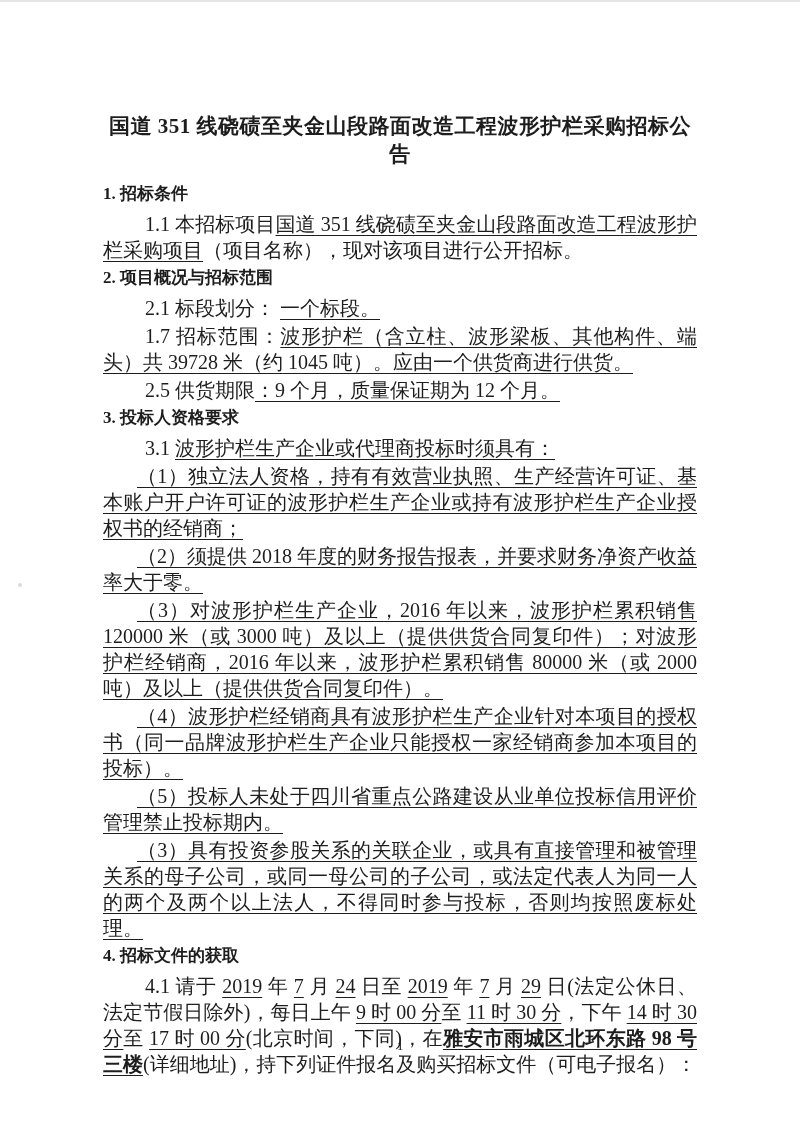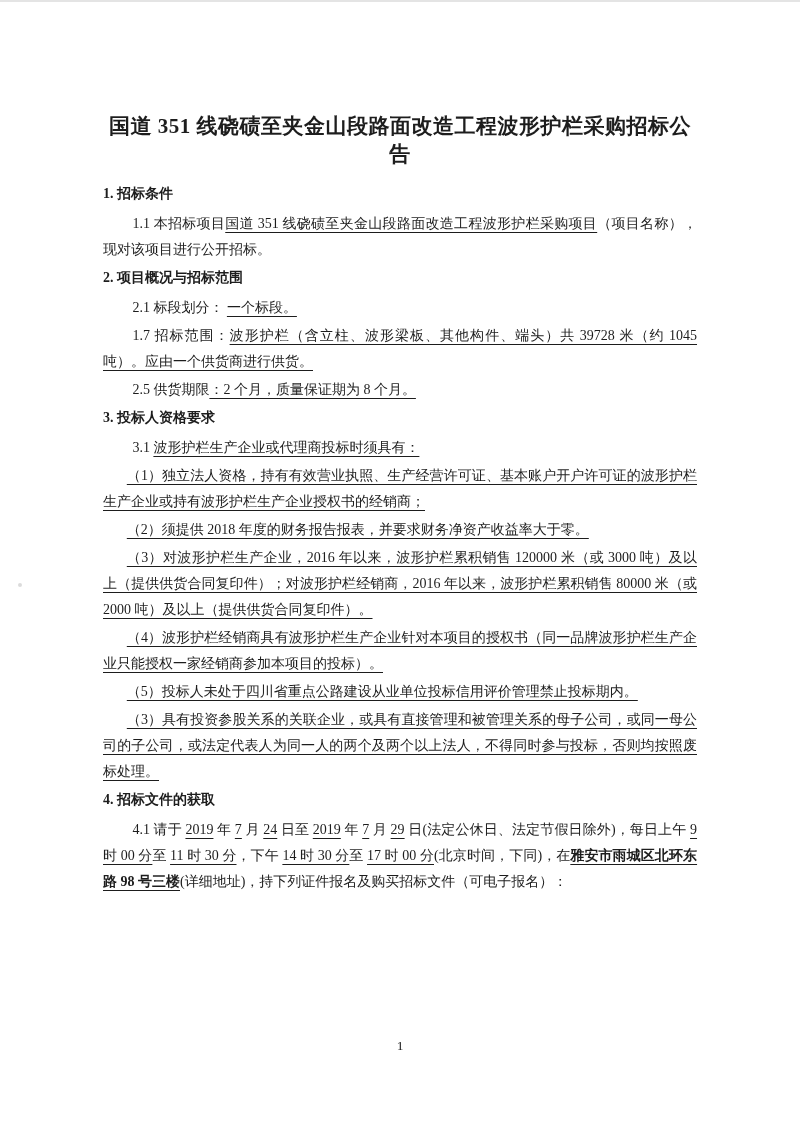--- a/index.html
+++ b/index.html
@@ -40,27 +40,27 @@
   }
   .title {
     font-size: 21px;
     font-weight: bold;
     text-align: center;
     line-height: 28px;
     margin: 0 0 13px 0;
     letter-spacing: 0.5px;
   }
   .hd {
-    font-size: 14px;
+    font-size: 17px;
     font-weight: bold;
     line-height: 26px;
     margin: 0 0 4px 0;
   }
   .para {
-    font-size: 14px;
+    font-size: 20px;
     line-height: 26px;
     margin: 0 0 2px 0;
     text-align: justify;
     text-indent: 2.1em;
   }
   .para.item {
     text-indent: 1.7em;
   }
   .u {
     text-decoration: underline;
@@ -91,21 +91,21 @@
   <div class="content">
 
     <h1 class="title">国道 351 线硗碛至夹金山段路面改造工程波形护栏采购招标公告</h1>
 
     <h2 class="hd">1. 招标条件</h2>
     <p class="para"><span>1.1 本招标项目</span><span class="u">国道 351 线硗碛至夹金山段路面改造工程波形护栏采购项目</span><span>（项目名称），现对该项目进行公开招标。</span></p>
 
     <h2 class="hd">2. 项目概况与招标范围</h2>
     <p class="para"><span>2.1 标段划分： </span><span class="u">一个标段。</span></p>
     <p class="para"><span>1.7 招标范围：</span><span class="u">波形护栏（含立柱、波形梁板、其他构件、端头）共 39728 米（约 1045 吨）。应由一个供货商进行供货。</span></p>
-    <p class="para"><span>2.5 供货期限</span><span class="u">：2 个月，质量保证期为 8 个月。</span></p>
+    <p class="para"><span>2.5 供货期限</span><span class="u">：9 个月，质量保证期为 12 个月。</span></p>
 
     <h2 class="hd">3. 投标人资格要求</h2>
     <p class="para"><span>3.1 </span><span class="u">波形护栏生产企业或代理商投标时须具有：</span></p>
     <p class="para item u">（1）独立法人资格，持有有效营业执照、生产经营许可证、基本账户开户许可证的波形护栏生产企业或持有波形护栏生产企业授权书的经销商；</p>
     <p class="para item u">（2）须提供 2018 年度的财务报告报表，并要求财务净资产收益率大于零。</p>
     <p class="para item u">（3）对波形护栏生产企业，2016 年以来，波形护栏累积销售 120000 米（或 3000 吨）及以上（提供供货合同复印件）；对波形护栏经销商，2016 年以来，波形护栏累积销售 80000 米（或 2000 吨）及以上（提供供货合同复印件）。</p>
     <p class="para item u">（4）波形护栏经销商具有波形护栏生产企业针对本项目的授权书（同一品牌波形护栏生产企业只能授权一家经销商参加本项目的投标）。</p>
     <p class="para item u">（5）投标人未处于四川省重点公路建设从业单位投标信用评价管理禁止投标期内。</p>
     <p class="para item u">（3）具有投资参股关系的关联企业，或具有直接管理和被管理关系的母子公司，或同一母公司的子公司，或法定代表人为同一人的两个及两个以上法人，不得同时参与投标，否则均按照废标处理。</p>
 

